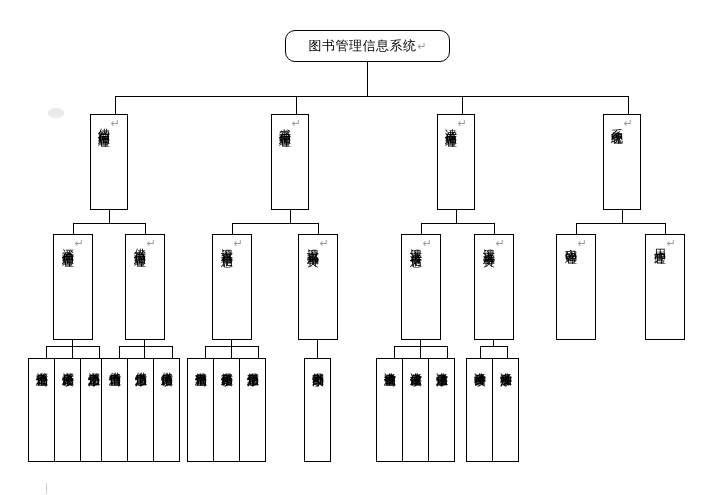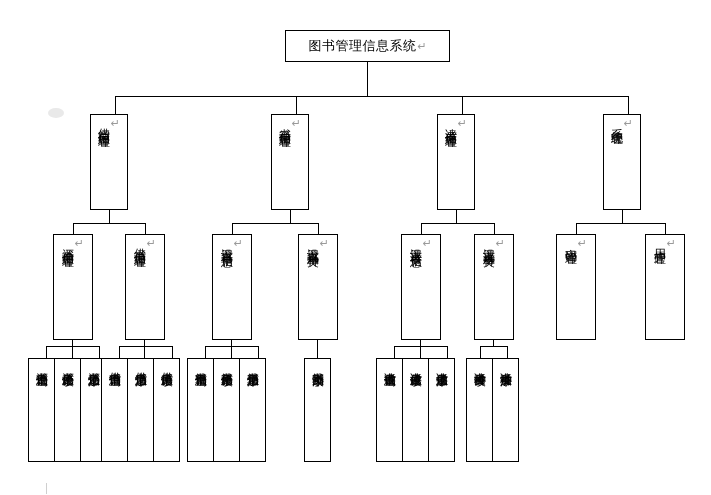--- a/index.html
+++ b/index.html
@@ -34,20 +34,21 @@
     display: block;
     font-size: 12px;
     line-height: 1.08;
     color: #000000;
     white-space: pre-line;
     text-align: center;
   }
   
   .node.horiz {
     align-items: center;
+    border-radius: 10px;
   }
   .node.horiz .txt {
     writing-mode: horizontal-tb;
     letter-spacing: 0.5px;
     font-size: 13px;
   }
   
   .node.vert .txt {
     writing-mode: vertical-rl;
     text-orientation: upright;

